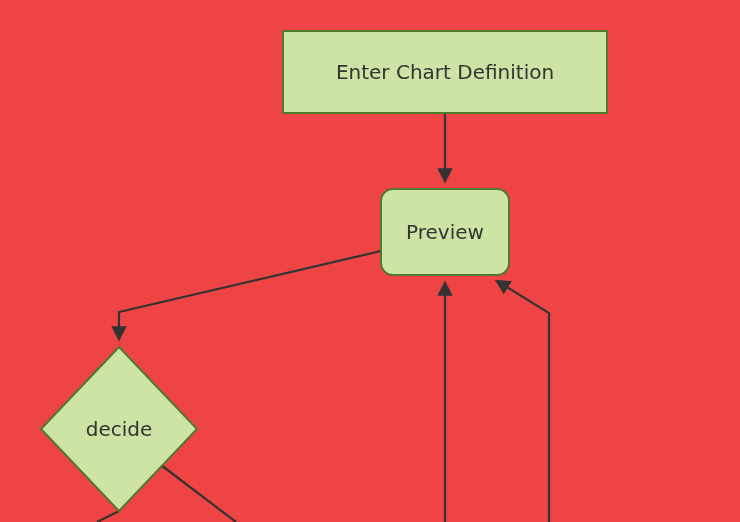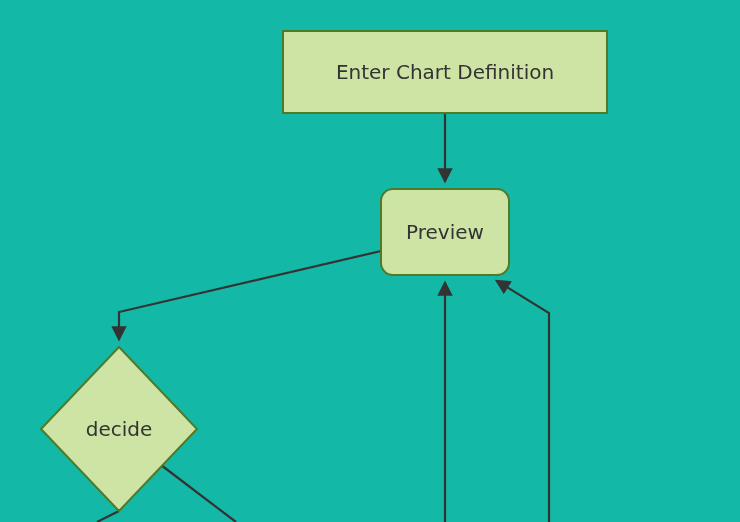--- a/index.html
+++ b/index.html
@@ -10,21 +10,21 @@
   body {
     width: 740px;
     height: 522px;
     overflow: hidden;
     font-family: "DejaVu Sans", "Liberation Sans", sans-serif;
   }
   #flowchart-root {
     position: relative;
     width: 740px;
     height: 522px;
-    background: #14b8a6;
+    background: #ef4444;
   }
   #flow-svg {
     position: absolute;
     left: 0;
     top: 0;
     width: 740px;
     height: 522px;
     display: block;
   }
   .node-shape {

